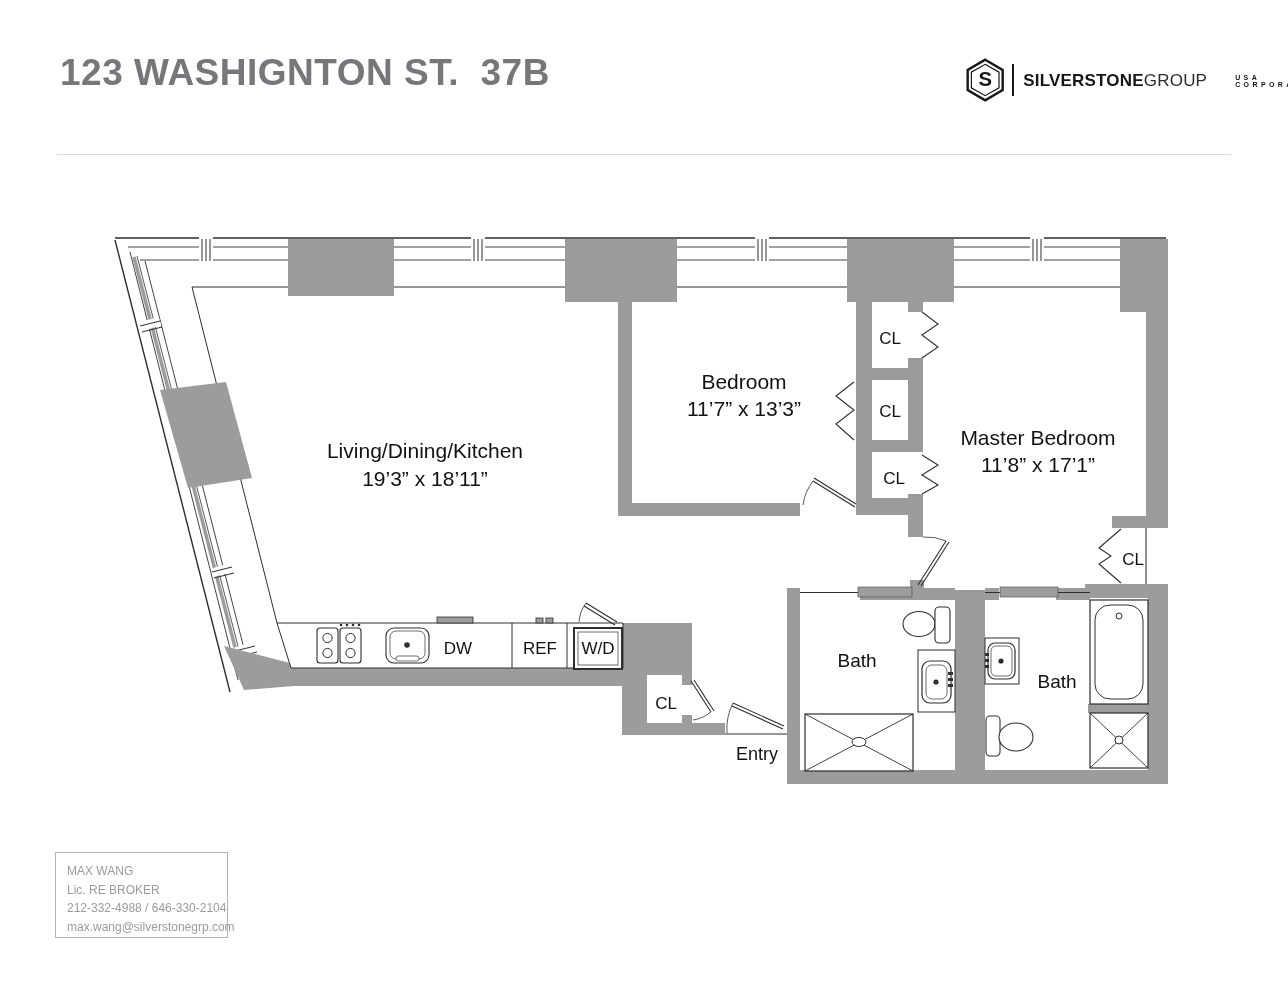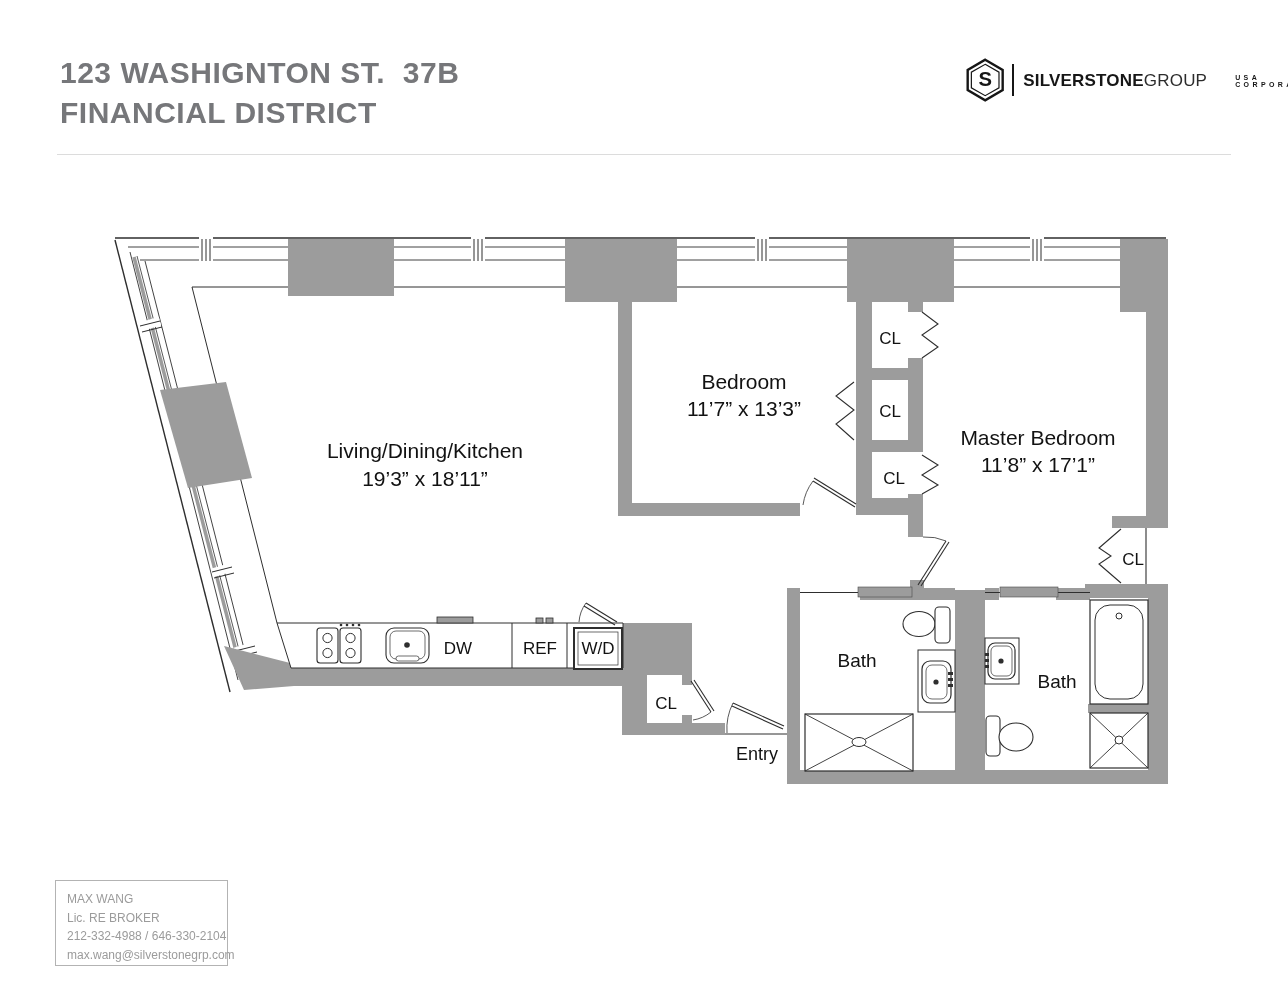--- a/index.html
+++ b/index.html
@@ -1,45 +1,45 @@
 <!DOCTYPE html>
 <html><head>
 <meta charset="utf-8">
 <style>
   html,body{margin:0;padding:0;background:#fff;}
   body{width:1288px;height:1000px;position:relative;overflow:hidden;
        font-family:"Liberation Sans", sans-serif;}
   
   .page-title{position:absolute;left:60px;top:53px;color:#76777a;
-    font-size:30px;font-weight:bold;line-height:40px;letter-spacing:.5px;white-space:pre;}
+    font-size:37px;font-weight:bold;line-height:40px;letter-spacing:.5px;white-space:pre;}
   .divider{position:absolute;left:57px;top:154px;width:1174px;height:1px;background:#dcdcdc;}
   .logo{position:absolute;left:964px;top:56px;display:flex;align-items:center;}
   .logo-hex{width:46px;height:48px;}
   .logo-sep{width:2px;height:32px;background:#161616;margin:0 9px 0 6px;}
   .logo-text{display:flex;gap:28px;}
   .logo-brand{font-size:17px;letter-spacing:.2px;color:#161616;line-height:19px;}
   .logo-brand .b{font-weight:800;}
   .logo-brand .l{font-weight:300;color:#2c2c2c;}
   .logo-tagline{font-size:7px;font-weight:bold;color:#161616;letter-spacing:3.4px;margin-top:3px;}
   
   .broker-box{position:absolute;left:55px;top:852px;width:173px;height:86px;
-    border:1px solid #b3b3b3;box-sizing:border-box;padding:9px 0 0 11px;margin-top:28px;}
+    border:1px solid #b3b3b3;box-sizing:border-box;padding:9px 0 0 11px;}
   .broker-box div{font-size:12px;color:#9b9b9b;line-height:18.5px;white-space:nowrap;}
   
   .plan{position:absolute;left:0;top:0;}
   .wl{stroke:#2e2e2e;fill:none;}
   .wall{fill:#9c9c9c;stroke:none;}
   .fix{stroke:#2e2e2e;fill:#fff;}
   .lbl{font-family:"Liberation Sans",sans-serif;fill:#121212;text-anchor:middle;}
   .f21{font-size:21px;} .f19{font-size:19px;} .f18{font-size:18px;} .f17{font-size:17px;}
 </style>
 </head>
 <body>
 
-<div class="page-title"><span>123 WASHIGNTON ST.  37B</span><br><span>FINANCIAL DISTRICT</span></div>
+<div class="page-title"><span>123 WASHIGNTON ST.  37B</span><br></div>
 
 <div class="logo">
   <svg class="logo-hex" viewBox="0 0 46 48">
     <polygon points="23,2 42,13 42,35 23,46 4,35 4,13" fill="none" stroke="#161616" stroke-width="2.6"></polygon>
     <polygon points="23,7 38,15.5 38,32.5 23,41 8,32.5 8,15.5" fill="none" stroke="#161616" stroke-width="1.3"></polygon>
     <text x="23" y="31" text-anchor="middle" font-size="22" font-weight="bold" fill="#161616" font-family="Liberation Sans, sans-serif">S</text>
   </svg>
   <div class="logo-sep"></div>
   <div class="logo-text">
     <div class="logo-brand"><span class="b">SILVERSTONE</span><span class="l">GROUP</span></div>

